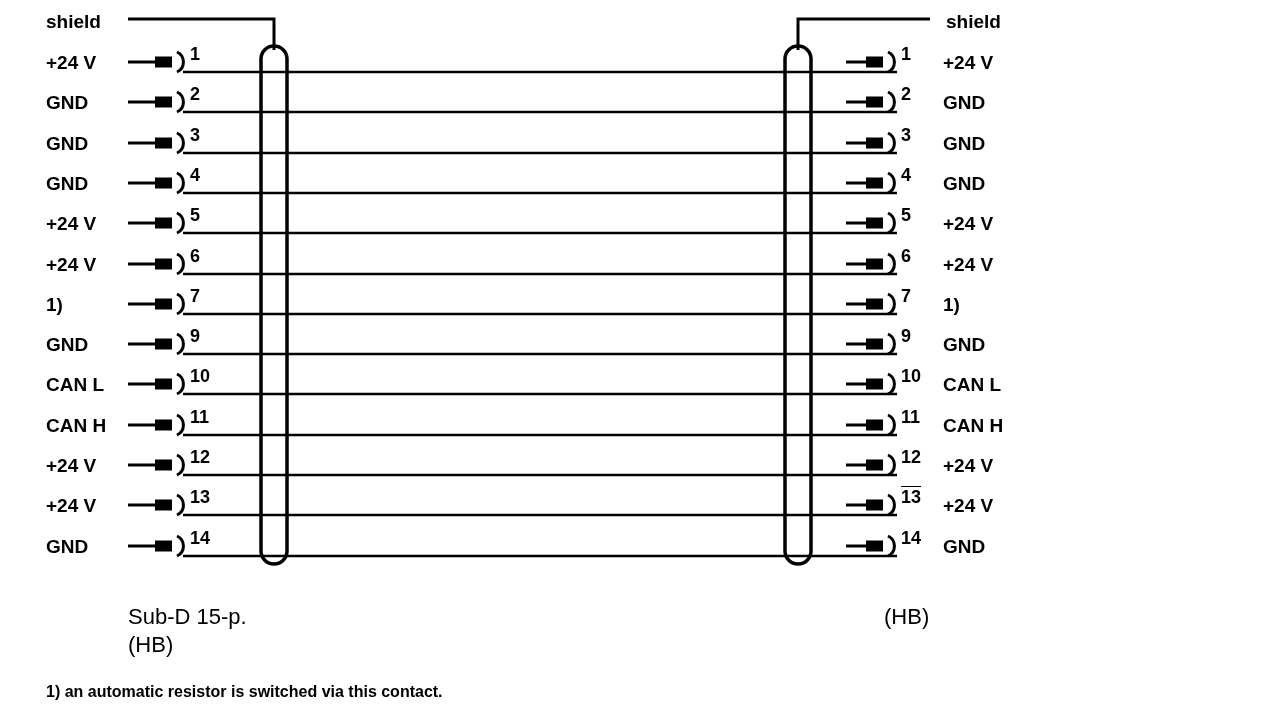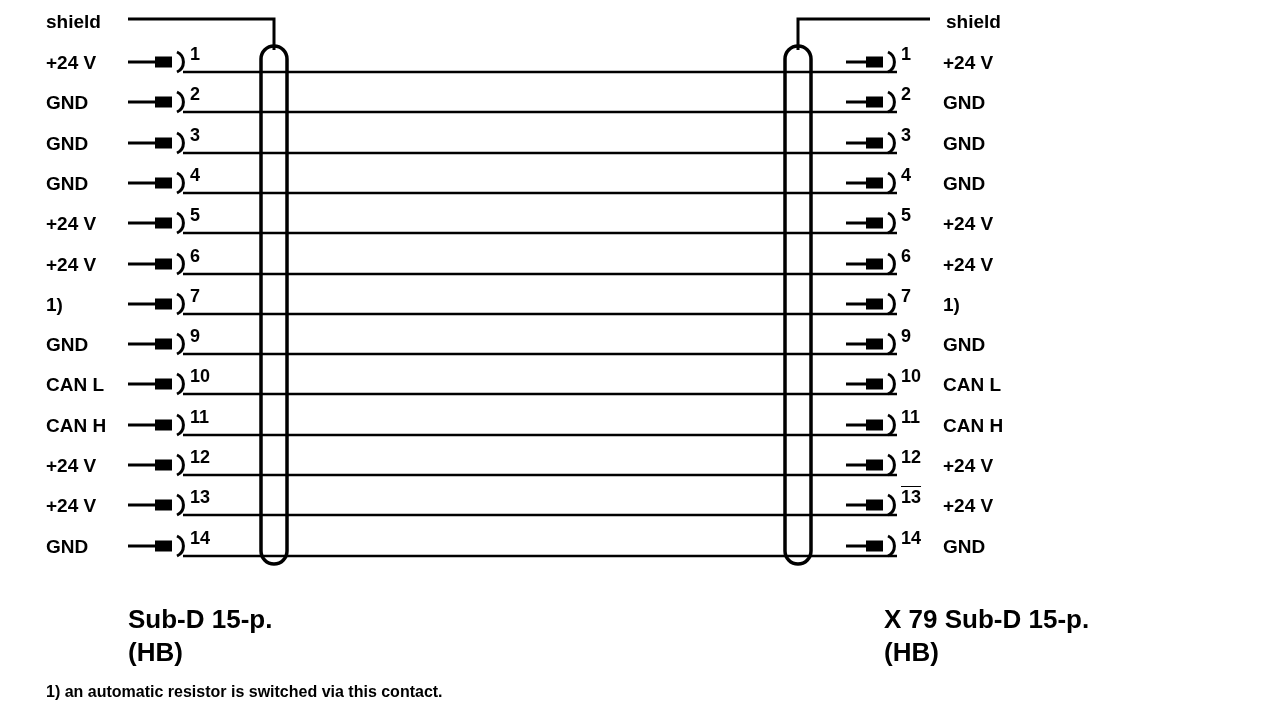--- a/index.html
+++ b/index.html
@@ -37,22 +37,22 @@
   }
   .pinnum {
     position: absolute;
     font-weight: bold;
     font-size: 18px;
     white-space: nowrap;
     line-height: 1;
   }
   .connector-title {
     position: absolute;
-    font-weight: bold;
-    font-size: 26px;
+    font-weight: normal;
+    font-size: 22px;
     white-space: nowrap;
     line-height: 1.25;
   }
   .footnote {
     position: absolute;
     font-weight: bold;
     font-size: 16px;
     white-space: nowrap;
     line-height: 1;
   }
@@ -320,17 +320,16 @@
 
 <div class="lbl" id="shield-left" style="left:46px; top:12px;">shield</div>
 <div class="lbl" id="shield-right" style="left:946px; top:12px;">shield</div>
 
 <div class="connector-title" style="left:128px; top:603px;">
   <div>Sub-D 15-p.</div>
   <div>(HB)</div>
 </div>
 
 <div class="connector-title" style="left:884px; top:603px;">
-  <div>X 79 Sub-D 15-p.</div>
   <div>(HB)</div>
 </div>
 
 <div class="footnote" style="left:46px; top:684px;">1) an automatic resistor is switched via this contact.</div>
 
 </body></html>

